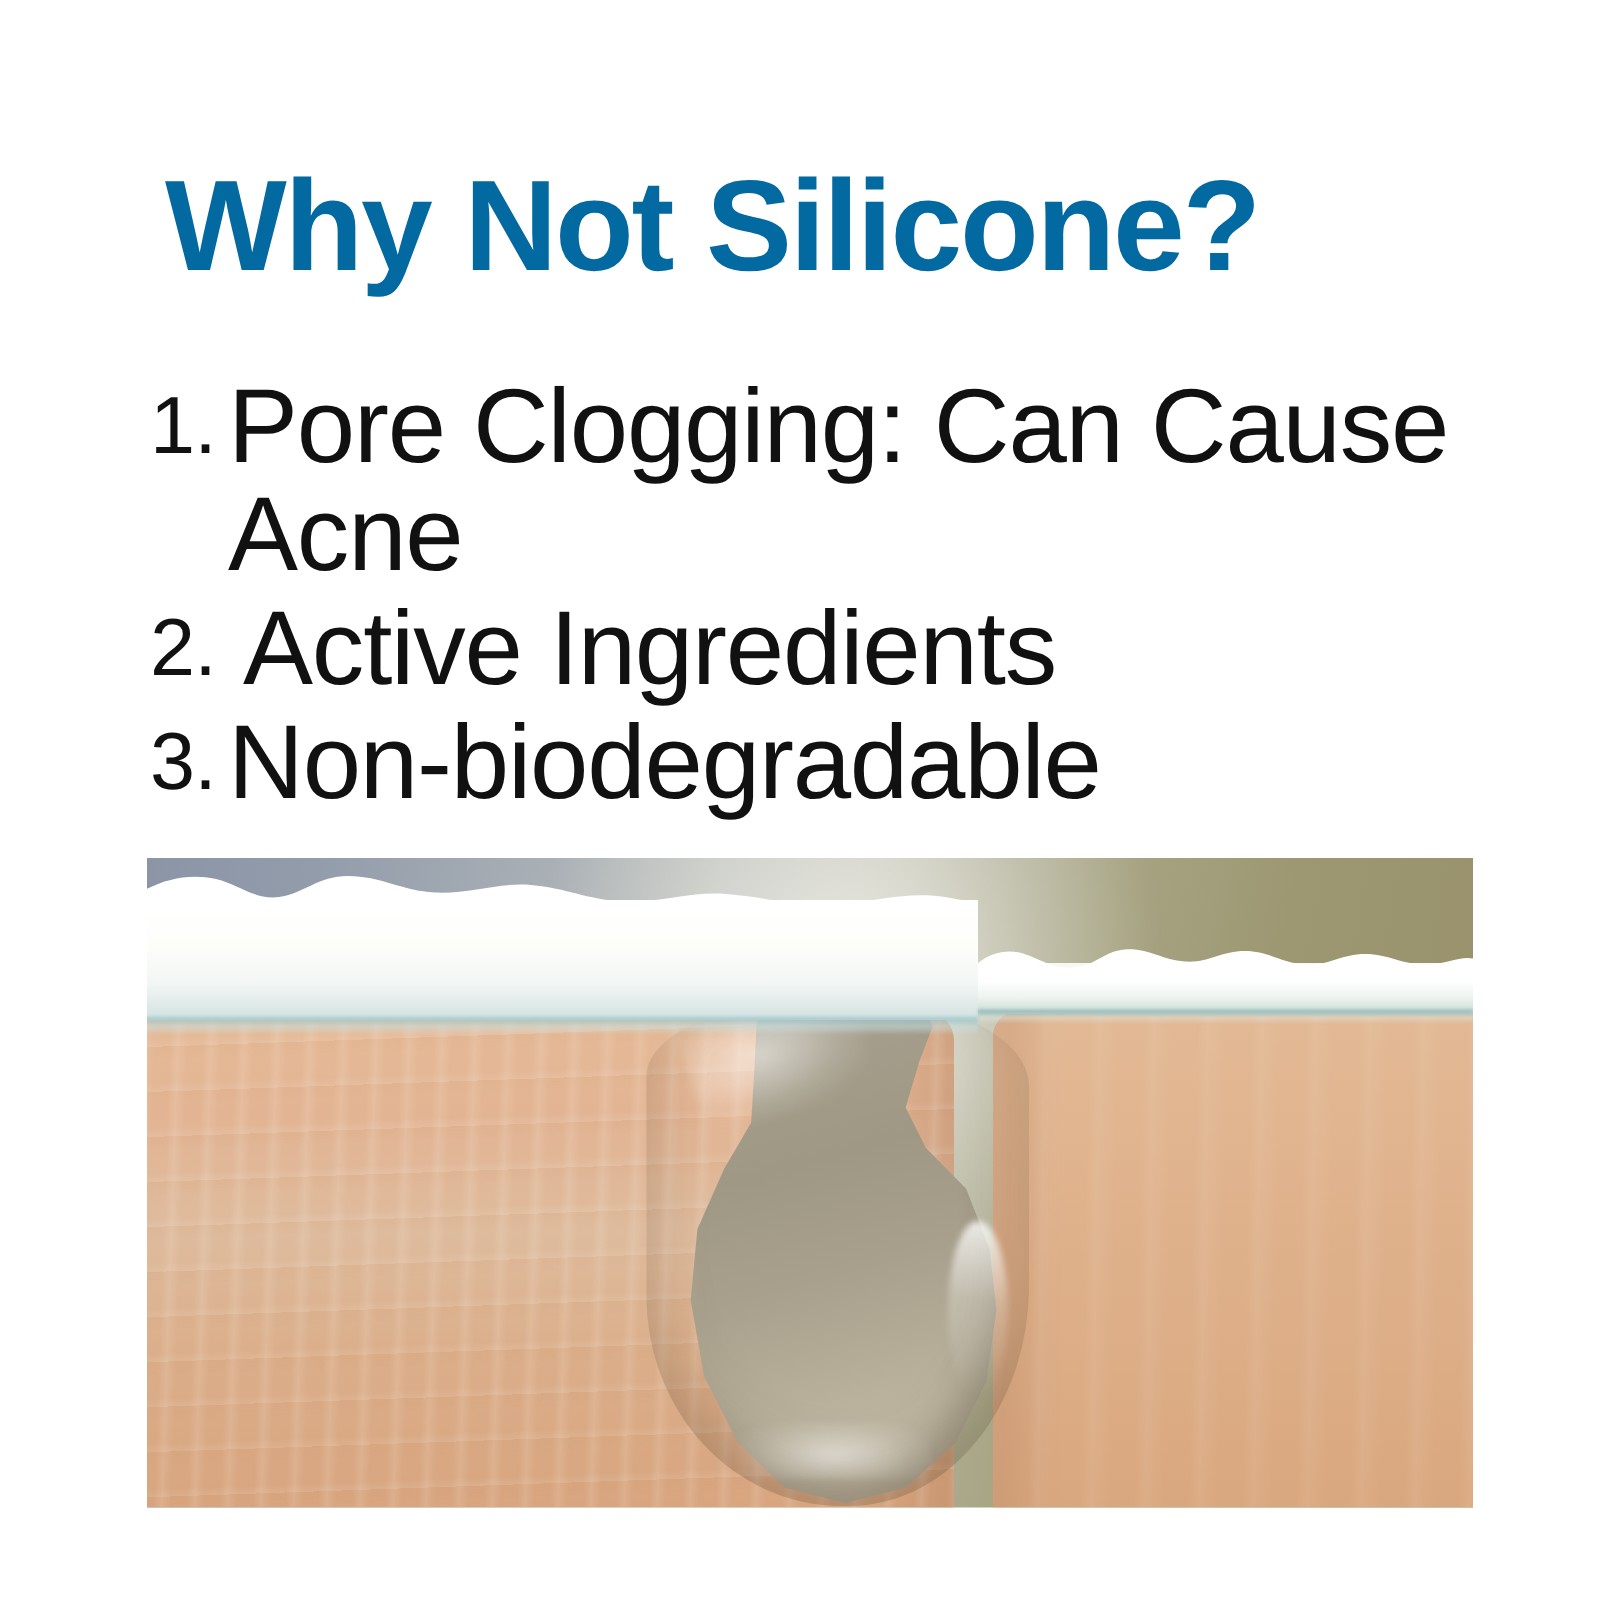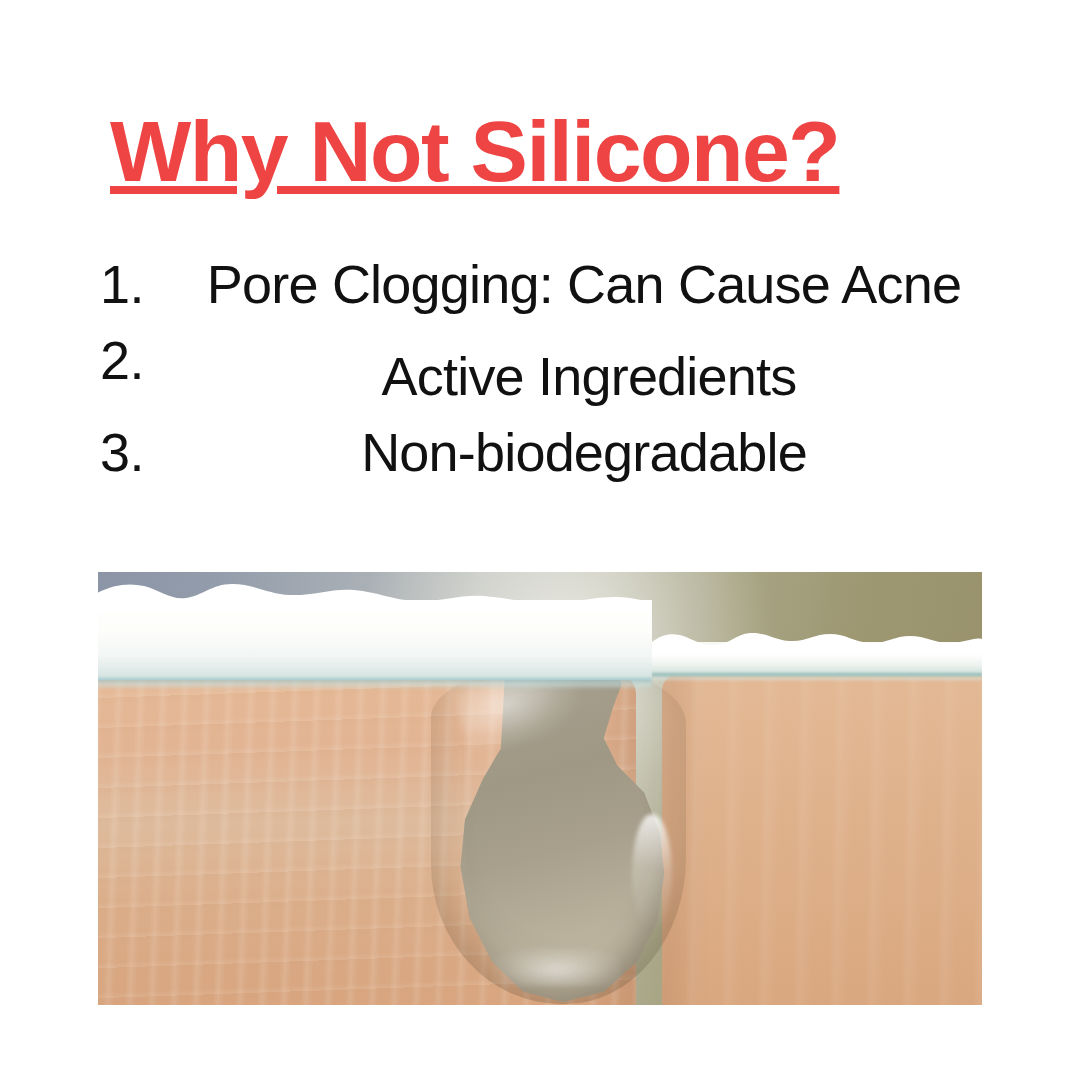--- a/index.html
+++ b/index.html
@@ -53,30 +53,28 @@
     font-size: 54px;
     line-height: 72px;
     font-weight: normal;
     color: #111111;
     letter-spacing: -0.5px;
     padding-right: 8px;
     box-sizing: border-box;
   }
   .li-text {
     flex: 1 1 auto;
-    font-size: 54px;
+    font-size: 70px;
     line-height: 72px;
     color: #111111;
     letter-spacing: -0.8px;
-    text-align: center;
   }
   .li-text .line2 {
     display: block;
     padding-left: 10px;
-    margin-top: 16px;
   }
 
   
   .illustration {
     position: absolute;
     left: 98px;
     top: 572px;
     width: 884px;
     height: 433px;
     overflow: hidden;
@@ -267,21 +265,21 @@
     border-radius: 52% 50% 48% 52% / 16% 18% 44% 42%;
     box-shadow: inset 0 -22px 40px rgba(70,58,40,0.25);
     pointer-events: none;
   }
 </style>
 </head>
 <body>
 
 <div id="infographic">
 
-  <div class="title" style="color: #ef4444; text-decoration: underline;">Why Not Silicone?</div>
+  <div class="title" style="color: #0369a1;">Why Not Silicone?</div>
 
   <div class="list" style="color: rgb(17, 17, 17);">
 
     <div class="list-item">
       <div class="li-num">1.</div>
       <div class="li-text">
         <span>Pore Clogging: Can Cause Acne</span>
       </div>
     </div>
 

